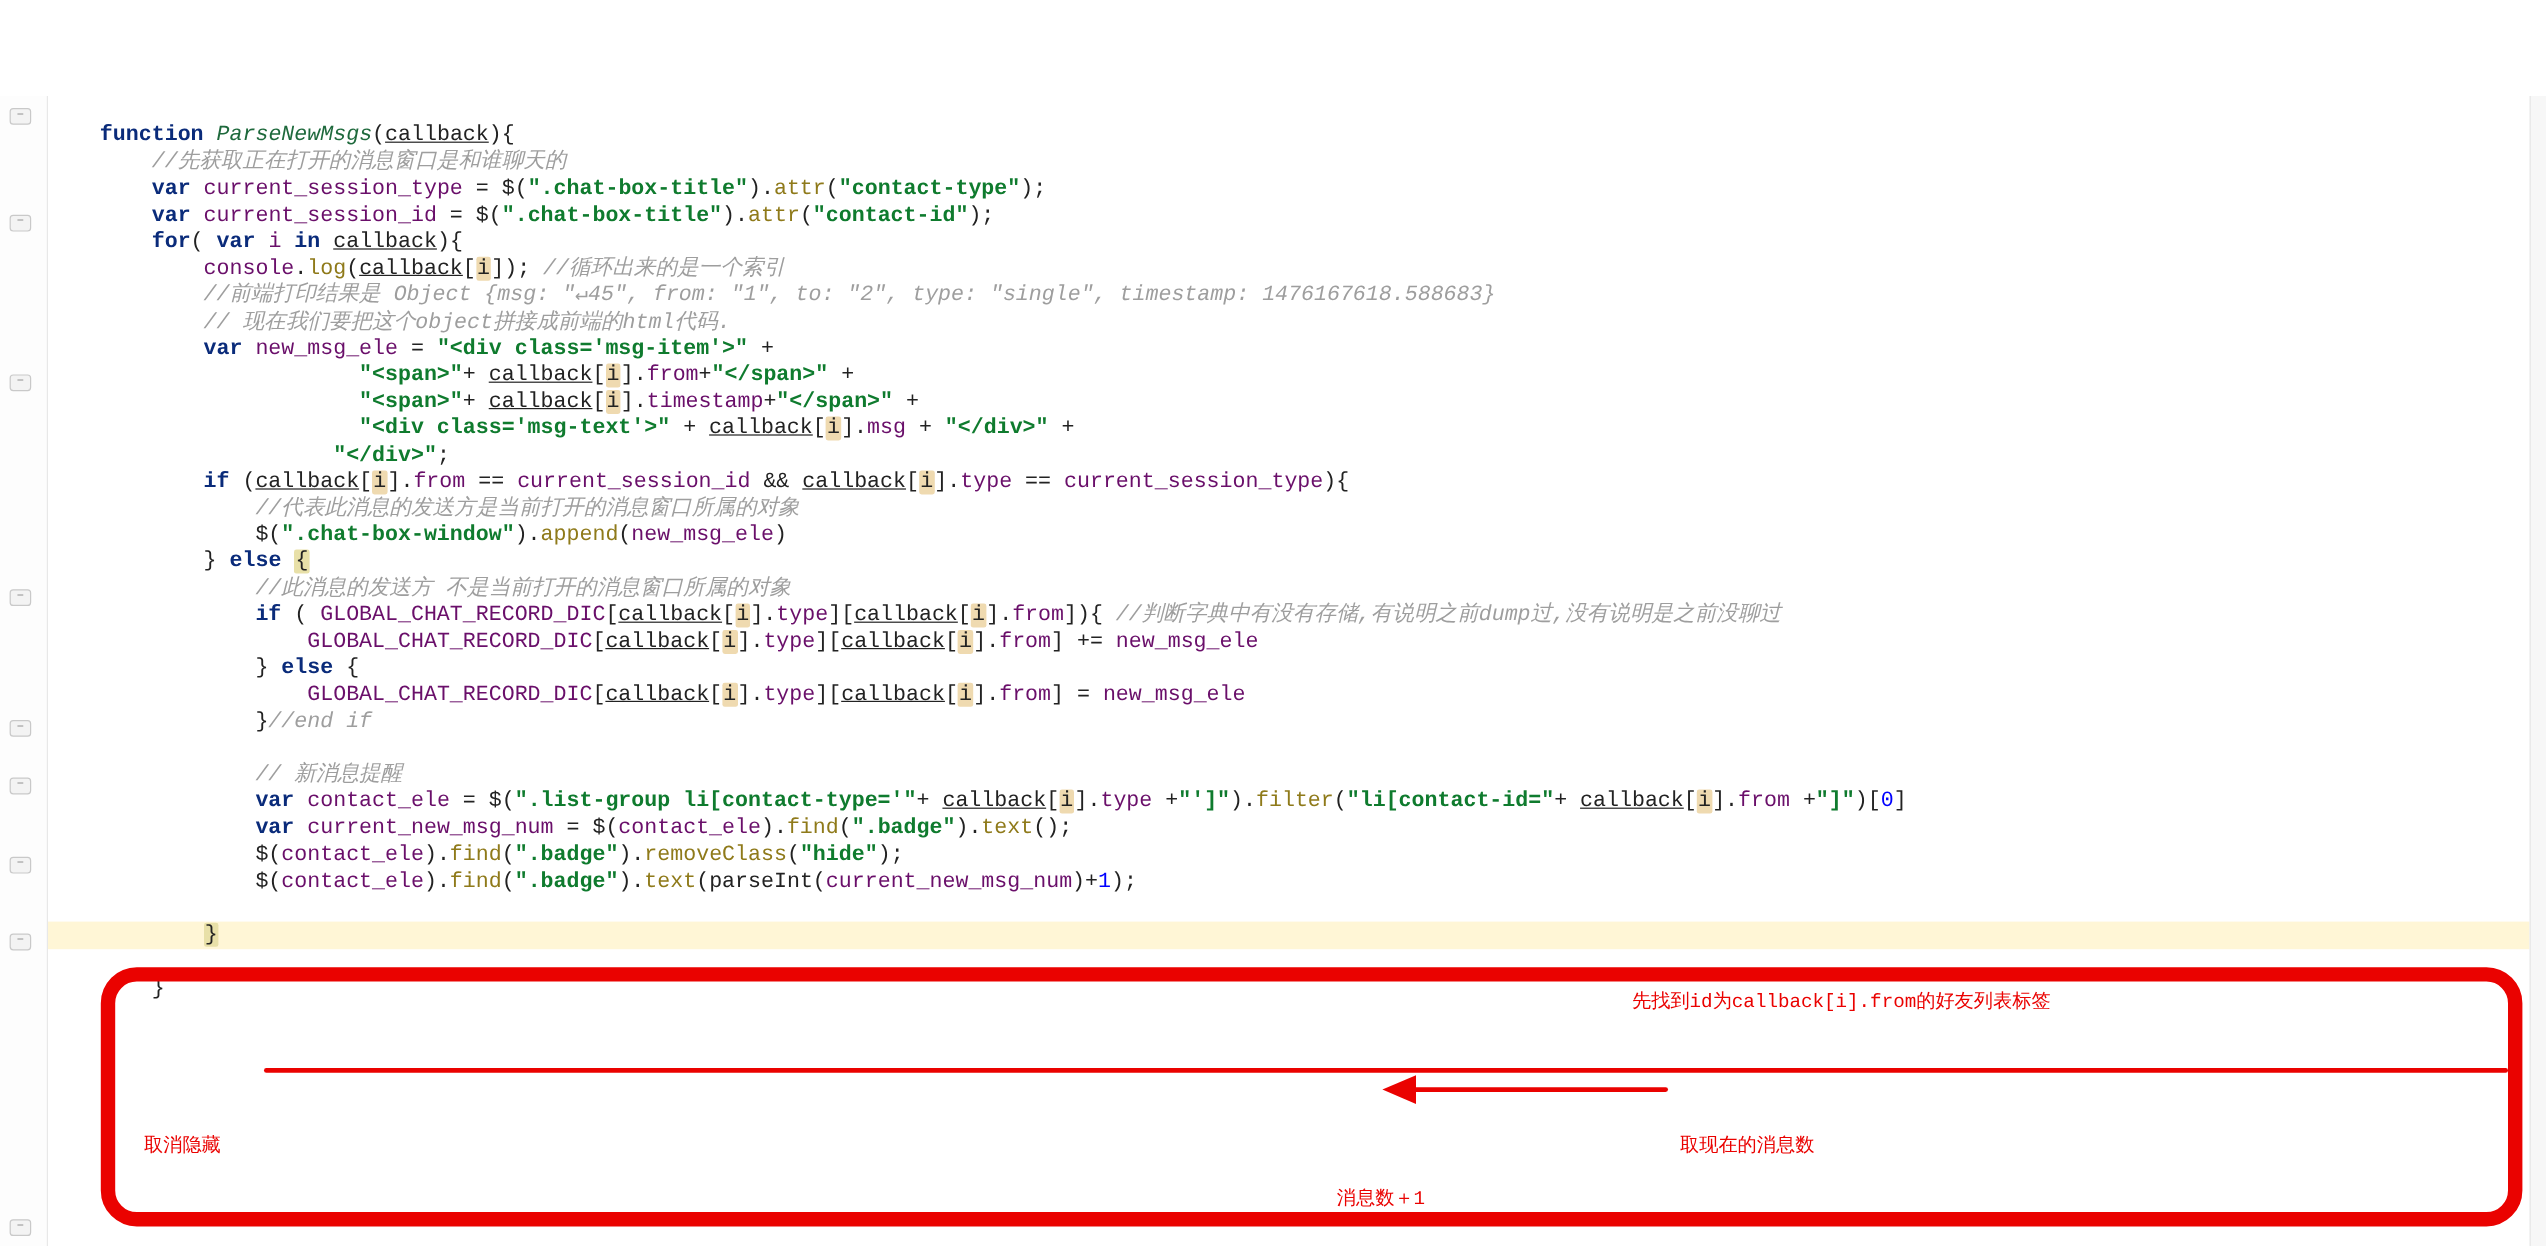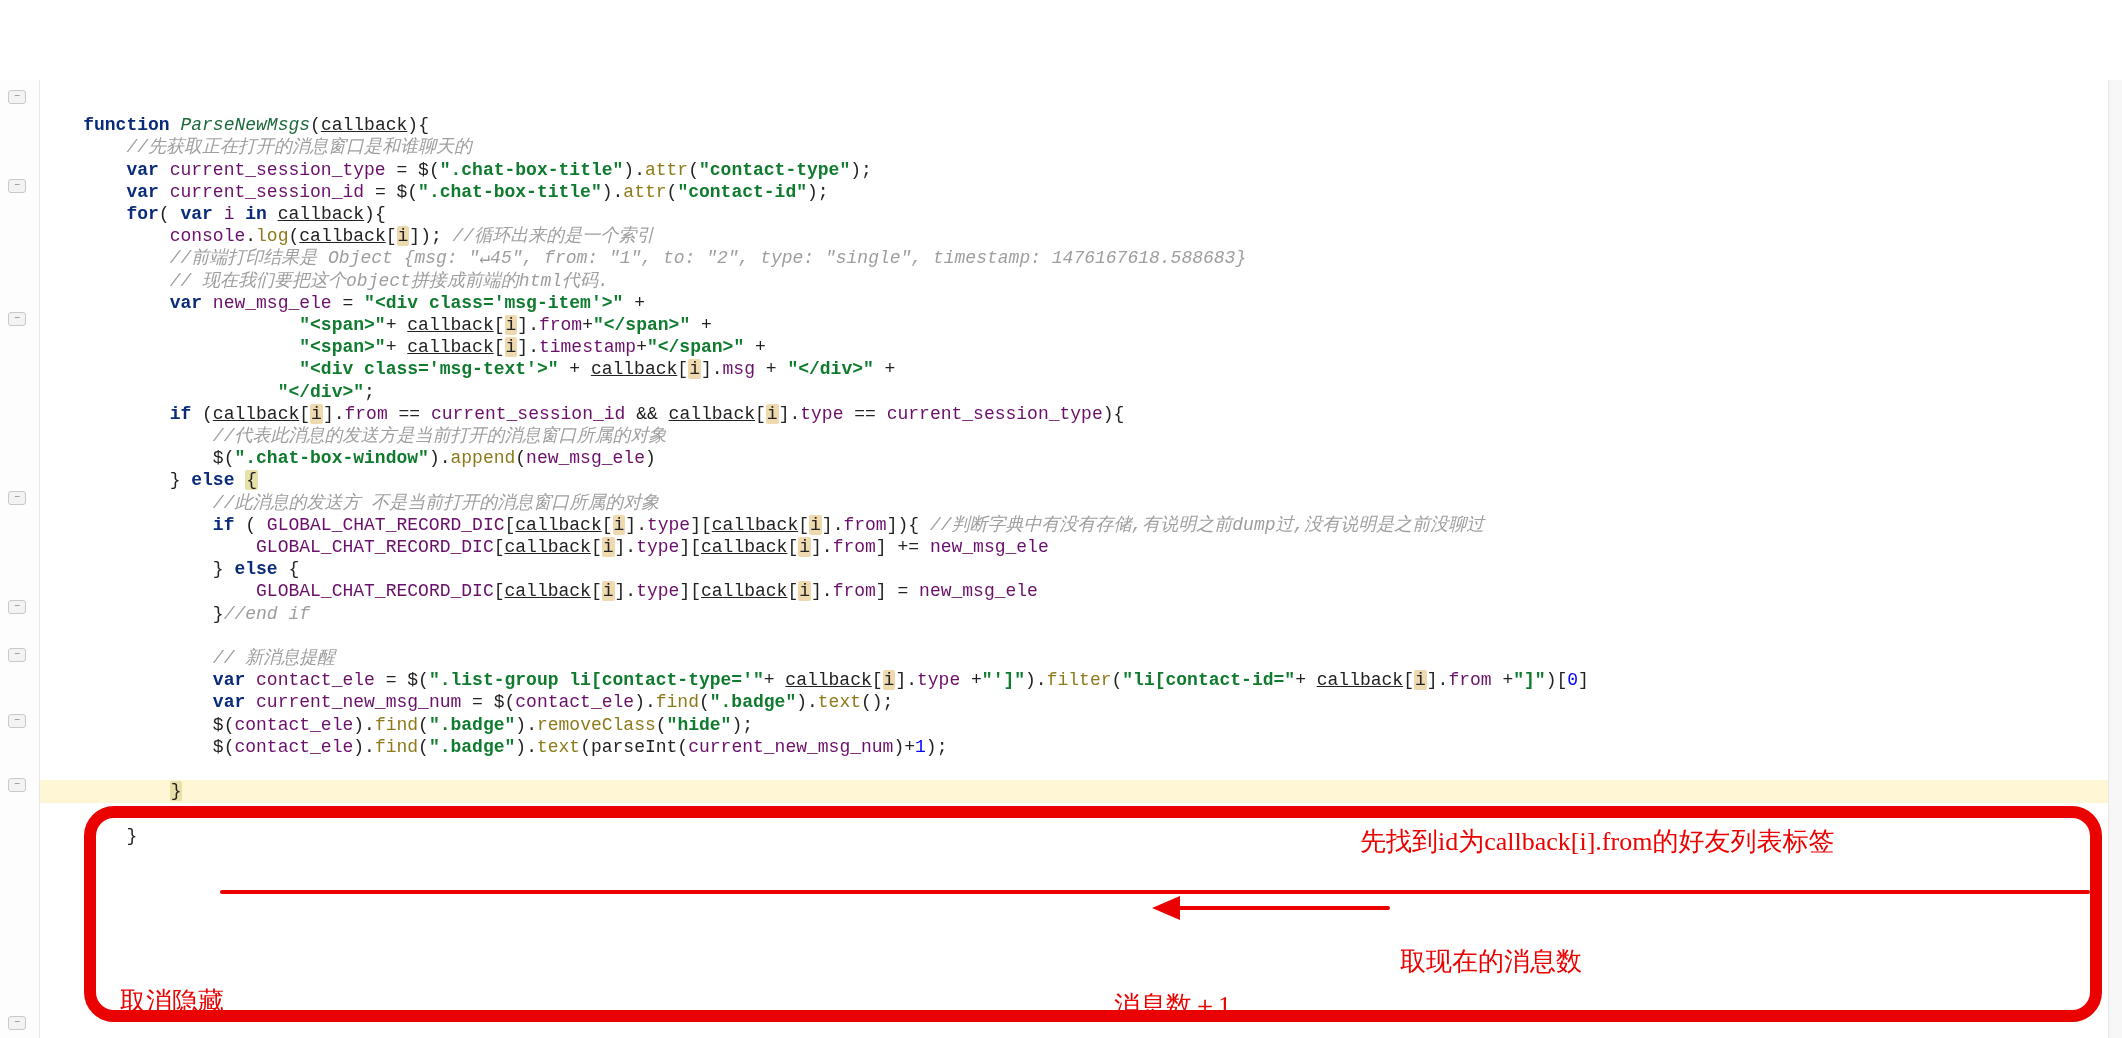--- a/index.html
+++ b/index.html
@@ -19,21 +19,21 @@
   }
   .gutter {
     position: absolute;
     left: 0; top: 0; bottom: 0;
     width: 40px;
     background: #fdfdfd;
     border-right: 1px solid #e8e8e8;
   }
   .code {
     position: absolute;
-    left: 40px; right: 14px; top: 12px;
+    left: 40px; right: 14px; top: 0;
     line-height: 22.2px;
     color: #222;
   }
   .scrollbar {
     position: absolute;
     right: 0; top: 0; bottom: 0;
     width: 14px;
     background: #f7f7f7;
     border-left: 1px solid #e6e6e6;
   }
@@ -66,22 +66,22 @@
     position:absolute;
     left:84px; right:20px;
     top:726px; height:216px;
     border:12px solid #ea0200;
     border-radius:30px;
     pointer-events:none;
   }
   .anno-text {
     position:absolute;
     color:#ea0200;
-    font-family: Liberation Serif, serif;
-    font-size:26px;
+    font-family: Liberation Mono, monospace;
+    font-size:16px;
     font-weight:500;
     white-space:nowrap;
   }
   .anno-line {
     position:absolute;
     background:#ea0200;
     height:4px;
     border-radius:2px;
   }
   .arrow-head {
@@ -150,20 +150,20 @@
   
   <div class="anno-box"></div>
 
   <div class="anno-line" style="left:220px; top:810px; width:1870px;"></div>
 
   <div class="anno-line" style="left:1174px; top:826px; width:216px;"></div>
   <div class="arrow-head" style="left:1152px; top:816px;"></div>
 
   <div class="anno-text" style="left:1360px; top:744px;">先找到id为callback[i].from的好友列表标签</div>
   <div class="anno-text" style="left:1400px; top:864px;">取现在的消息数</div>
-  <div class="anno-text" style="left:120px;  top:864px;margin-top:40px;">取消隐藏</div>
+  <div class="anno-text" style="left:120px;  top:864px;">取消隐藏</div>
   <div class="anno-text" style="left:1114px; top:908px;text-align:right;">消息数＋1</div>
 
   <div class="scrollbar"></div>
 </div>
 
 
 
 
 </body></html>

